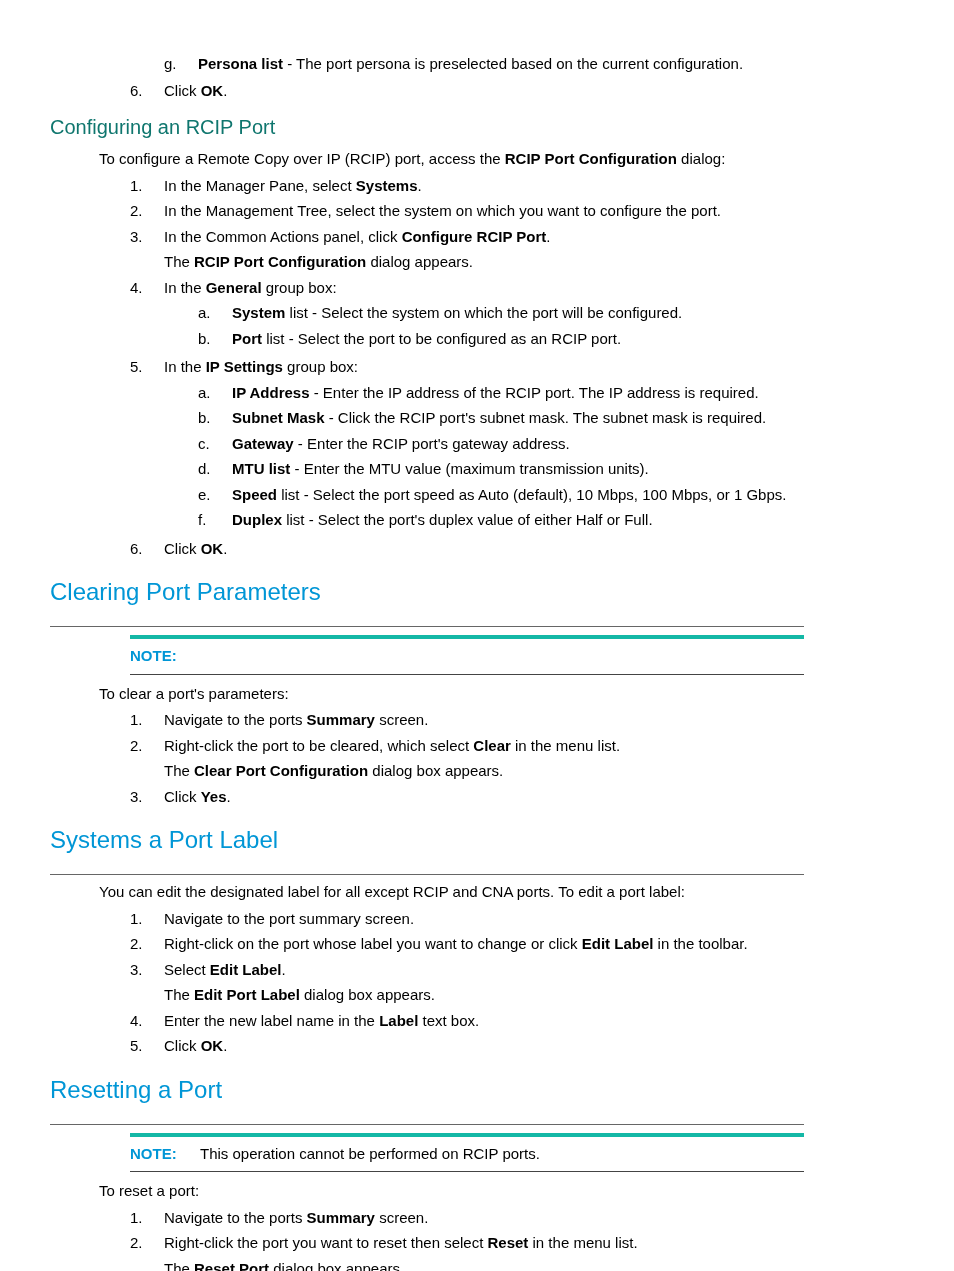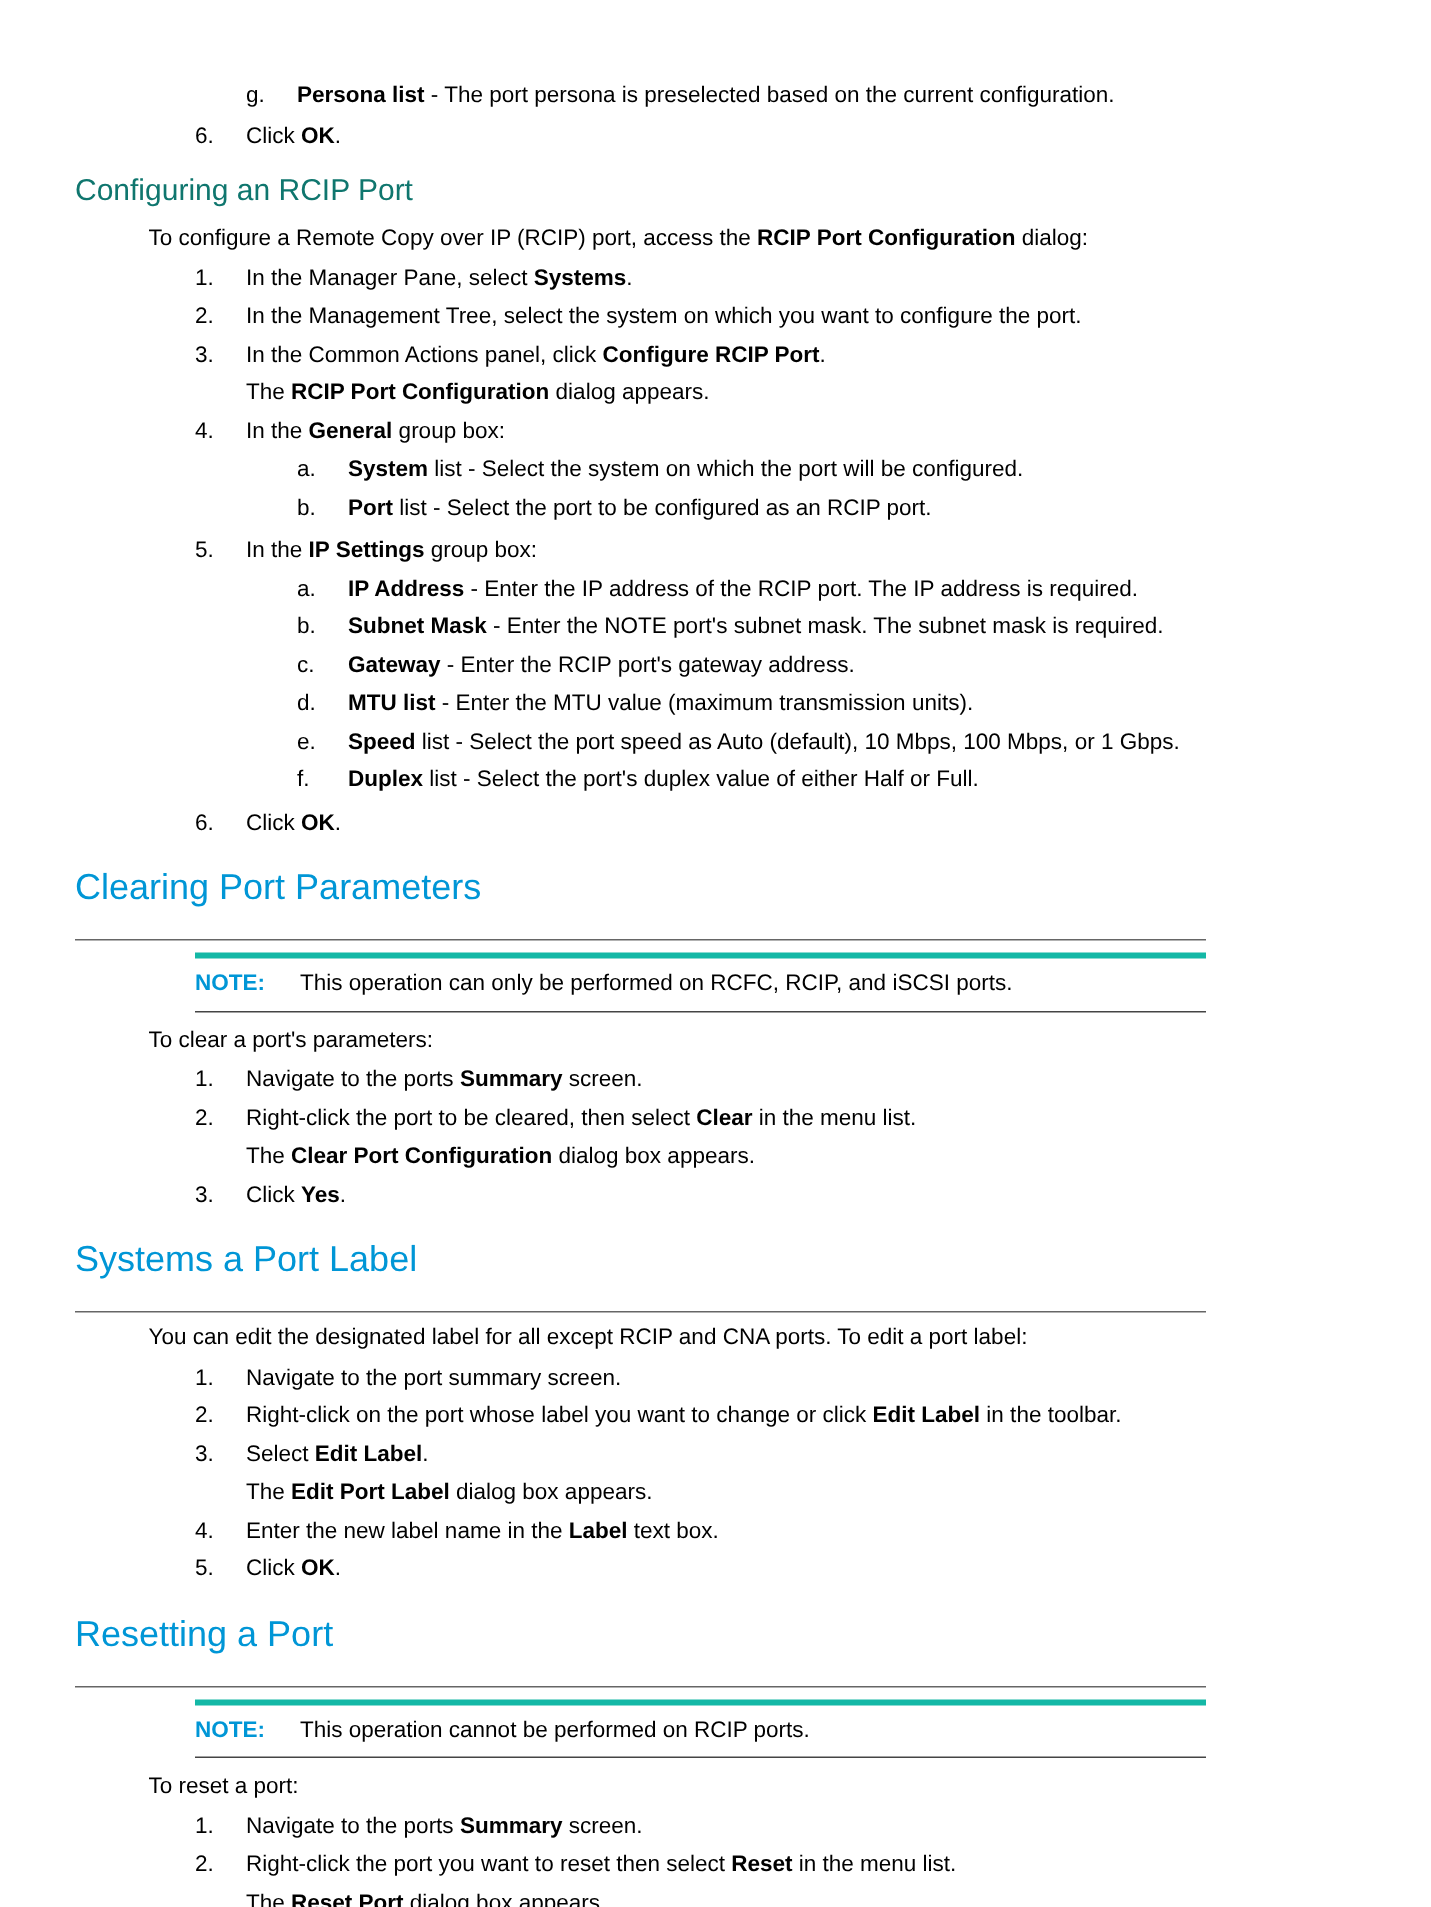--- a/index.html
+++ b/index.html
@@ -124,21 +124,21 @@
   <li>
       <span class="marker">5.</span>
       <span class="content"><span>In the </span><span class="b">IP Settings</span><span> group box:</span>
     <ol class="alpha">
       <li>
             <span class="marker">a.</span>
             <span class="content"><span class="b">IP Address </span><span> - Enter the IP address of the RCIP port. The IP address is required.</span></span>
           </li>
       <li>
             <span class="marker">b.</span>
-            <span class="content"><span class="b">Subnet Mask</span><span> - Enter the NOTE port's subnet mask. The subnet mask is required.</span></span>
+            <span class="content"><span class="b">Subnet Mask</span><span> - Click the RCIP port's subnet mask. The subnet mask is required.</span></span>
           </li>
       <li>
             <span class="marker">c.</span>
             <span class="content"><span class="b">Gateway</span><span> - Enter the RCIP port's gateway address.</span></span>
           </li>
       <li>
             <span class="marker">d.</span>
             <span class="content"><span class="b">MTU list</span><span> - Enter the MTU value (maximum transmission units).</span></span>
           </li>
       <li>
@@ -154,31 +154,30 @@
     </li>
   <li>
       <span class="marker">6.</span>
       <span class="content"><span>Click </span><span class="b">OK</span><span>.</span></span>
     </li>
 </ol>
 
 <div class="h2">Clearing Port Parameters</div>
 <div class="note-box">
   <div class="note-label">NOTE:</div>
-  <div class="note-text">This operation can only be performed on RCFC, RCIP, and iSCSI ports.</div>
 </div>
 <div class="intro">To clear a port's parameters:</div>
 <ol class="num">
   <li>
       <span class="marker">1.</span>
       <span class="content"><span>Navigate to the ports </span><span class="b">Summary</span><span> screen.</span></span>
     </li>
   <li>
       <span class="marker">2.</span>
-      <span class="content"><span>Right-click the port to be cleared, then select </span><span class="b">Clear</span><span> in the menu list.</span><div class="subline"><span>The </span><span class="b">Clear Port Configuration</span><span> dialog box appears.</span></div></span>
+      <span class="content"><span>Right-click the port to be cleared, which select </span><span class="b">Clear</span><span> in the menu list.</span><div class="subline"><span>The </span><span class="b">Clear Port Configuration</span><span> dialog box appears.</span></div></span>
     </li>
   <li>
       <span class="marker">3.</span>
       <span class="content"><span>Click </span><span class="b">Yes</span><span>.</span></span>
     </li>
 </ol>
 
 <div class="h2">Systems a Port Label</div>
 <div class="intro">You can edit the designated label for all except RCIP and CNA ports. To edit a port label:</div>
 <ol class="num">

